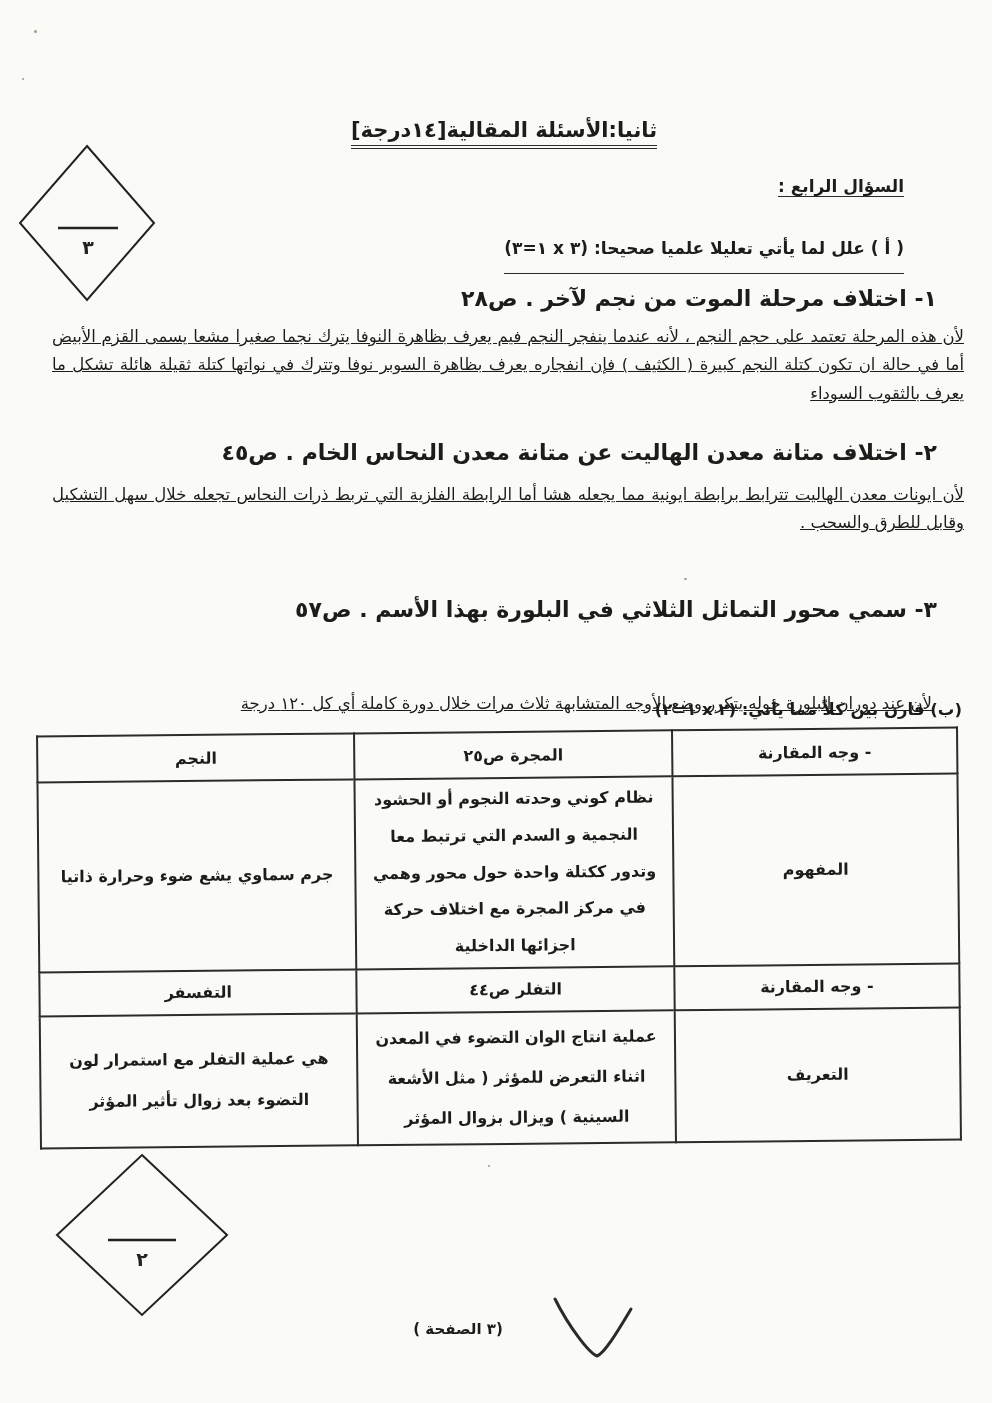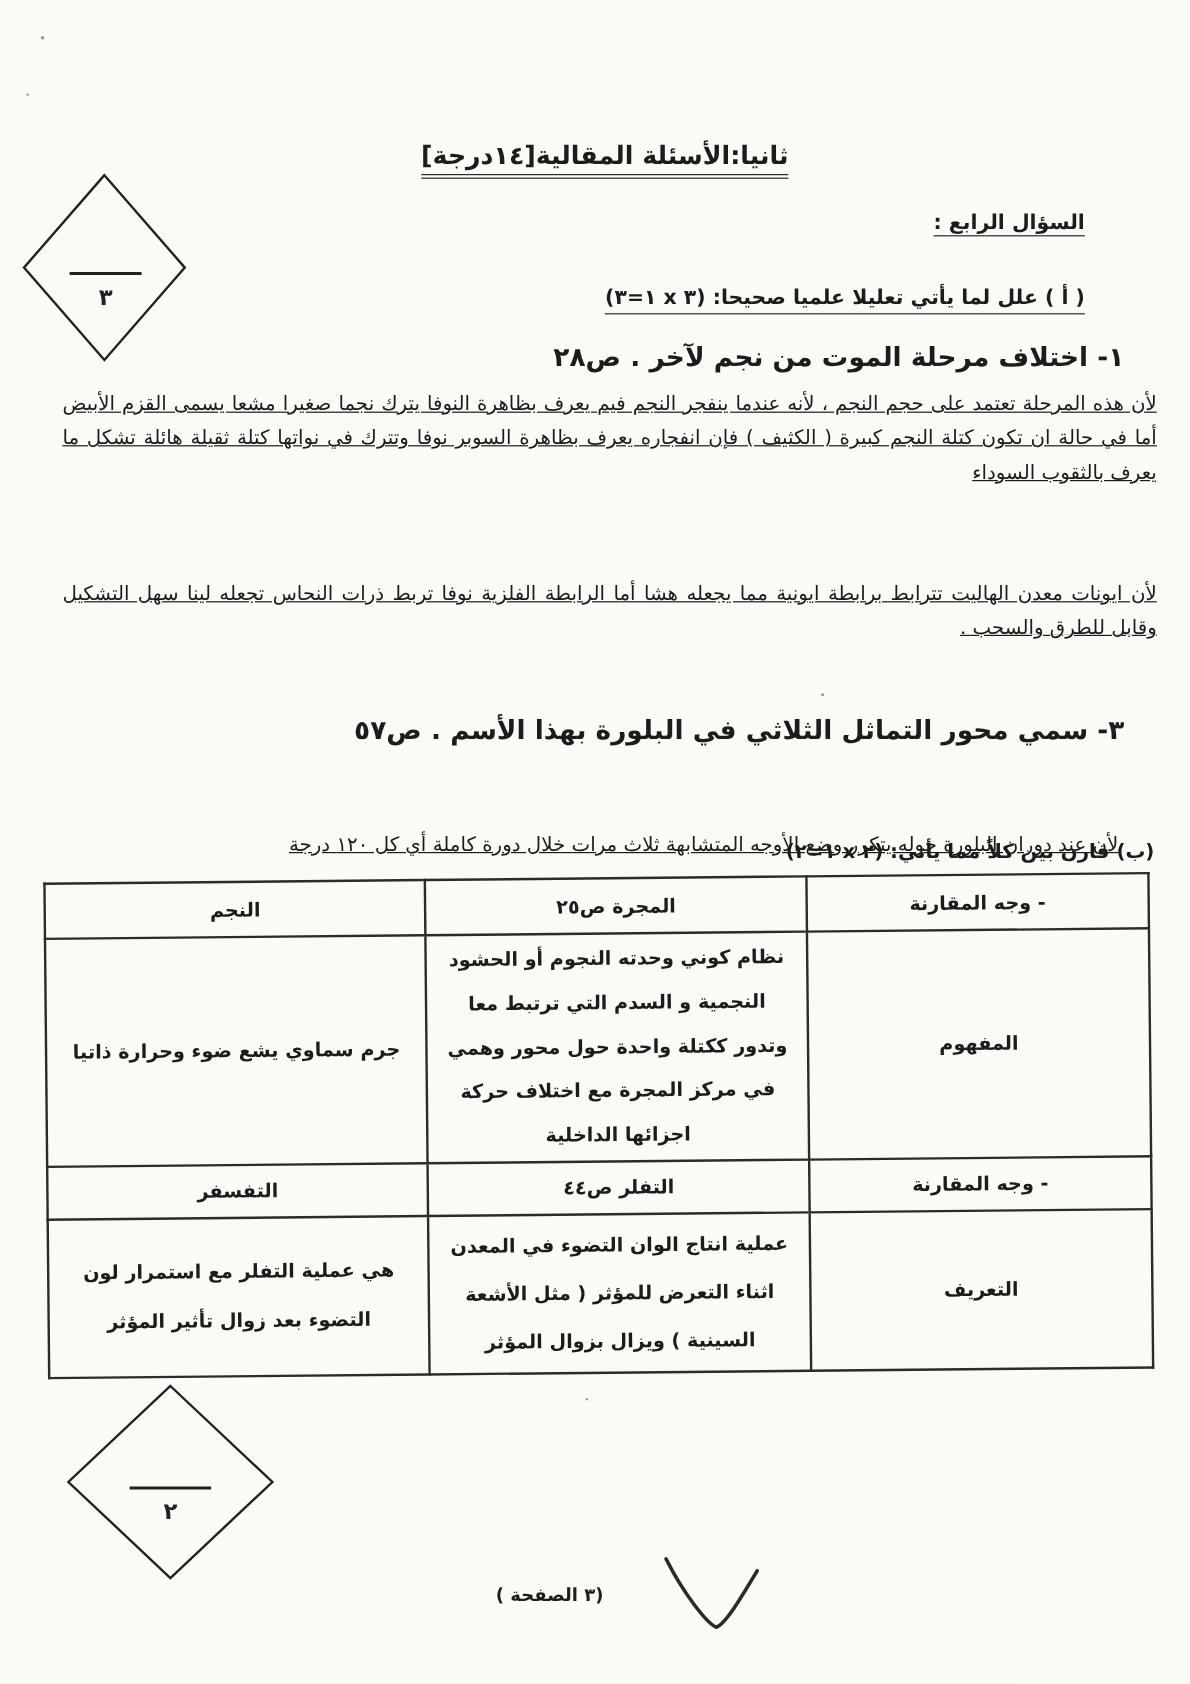--- a/index.html
+++ b/index.html
@@ -19,21 +19,21 @@
     font-size:21px; font-weight:bold;
   }
   .exam-title span { display:inline-block; border-bottom:4px double #2a2a2a; padding-bottom:3px; }
   .q-heading {
     top:176px; right:88px; font-size:17px; font-weight:bold;
     border-bottom:1.5px solid #2a2a2a; padding-bottom:0;
   }
   .part-prompt {
     font-size:17px; font-weight:bold;
   }
-  .part-a-prompt { top:238px; right:88px; border-bottom:1.5px solid #2a2a2a; padding-bottom:3px; }
+  .part-a-prompt { top:238px; right:88px; border-bottom:1.5px solid #2a2a2a; padding-bottom:15px; }
   .item-title { right:55px; font-size:22px; font-weight:bold; }
   .item-answer {
     right:28px; width:912px;
     font-size:16.5px; line-height:1.72; text-align:justify;text-decoration:underline;
   }
   .item-answer.narrow { right:60px; width:860px;margin-top:44px; }
   .part-b-prompt { top:700px; right:30px; font-size:16.5px; }
   .table-wrap { top:731px; right:32px; width:922px; transform:rotate(-0.55deg); }
   table.cmp { width:100%; border-collapse:collapse; direction:rtl; table-layout:fixed; }
   table.cmp td {
@@ -85,21 +85,22 @@
     <span>ثانيا:الأسئلة المقالية[١٤درجة]</span>
   </div>
 
   <div class="abs q-heading">السؤال الرابع :</div>
 
   <div class="abs part-prompt part-a-prompt">( أ ) علل لما يأتي تعليلا علميا صحيحا: (٣ x ١=٣)</div>
 
   <div class="abs item-title" style="top:286px;">١- اختلاف مرحلة الموت من نجم لآخر . ص٢٨</div>
   <div class="abs item-answer" style="top:323px;">لأن هذه المرحلة تعتمد على حجم النجم ، لأنه عندما ينفجر النجم فيم يعرف بظاهرة النوفا يترك نجما صغيرا مشعا يسمى القزم الأبيض أما في حالة ان تكون كتلة النجم كبيرة ( الكثيف ) فإن انفجاره يعرف بظاهرة السوبر نوفا وتترك في نواتها كتلة ثقيلة هائلة تشكل ما يعرف بالثقوب السوداء</div>
 
-  <div class="abs item-answer" style="top:481px;">لأن ايونات معدن الهاليت تترابط برابطة ايونية مما يجعله هشا أما الرابطة الفلزية نوفا تربط ذرات النحاس تجعله لينا سهل التشكيل وقابل للطرق والسحب .</div>
+  <div class="abs item-title" style="top:440px;">٢- اختلاف متانة معدن الهاليت عن متانة معدن النحاس الخام . ص٤٥</div>
+  <div class="abs item-answer" style="top:481px;">لأن ايونات معدن الهاليت تترابط برابطة ايونية مما يجعله هشا أما الرابطة الفلزية التي تربط ذرات النحاس تجعله خلال سهل التشكيل وقابل للطرق والسحب .</div>
 
   <div class="abs item-title" style="top:597px;">٣- سمي محور التماثل الثلاثي في البلورة بهذا الأسم . ص٥٧</div>
   <div class="abs item-answer narrow" style="top:646px;">لأن عند دوران البلورة حوله يتكرر وضع الأوجه المتشابهة ثلاث مرات خلال دورة كاملة أي كل ١٢٠ درجة</div>
 
   <div class="abs part-prompt part-b-prompt">(ب) قارن بين كلاً مما يأتي: (٢ x ١=٢)</div>
 
   <div class="abs table-wrap">
     <table class="cmp">
       <colgroup>
         <col class="col-aspect">

